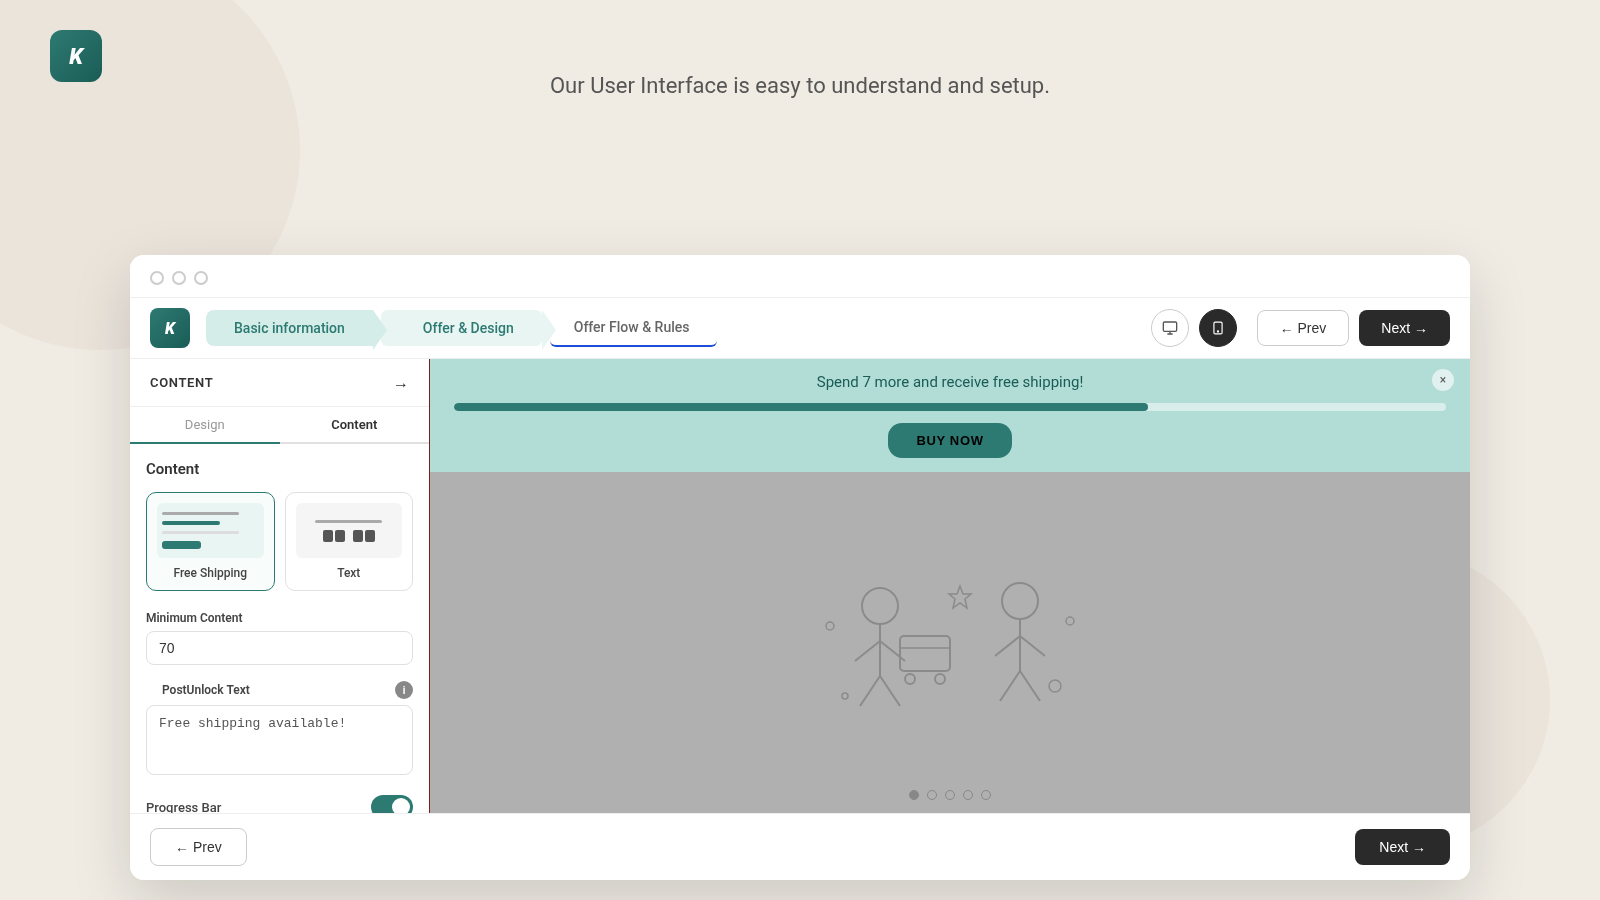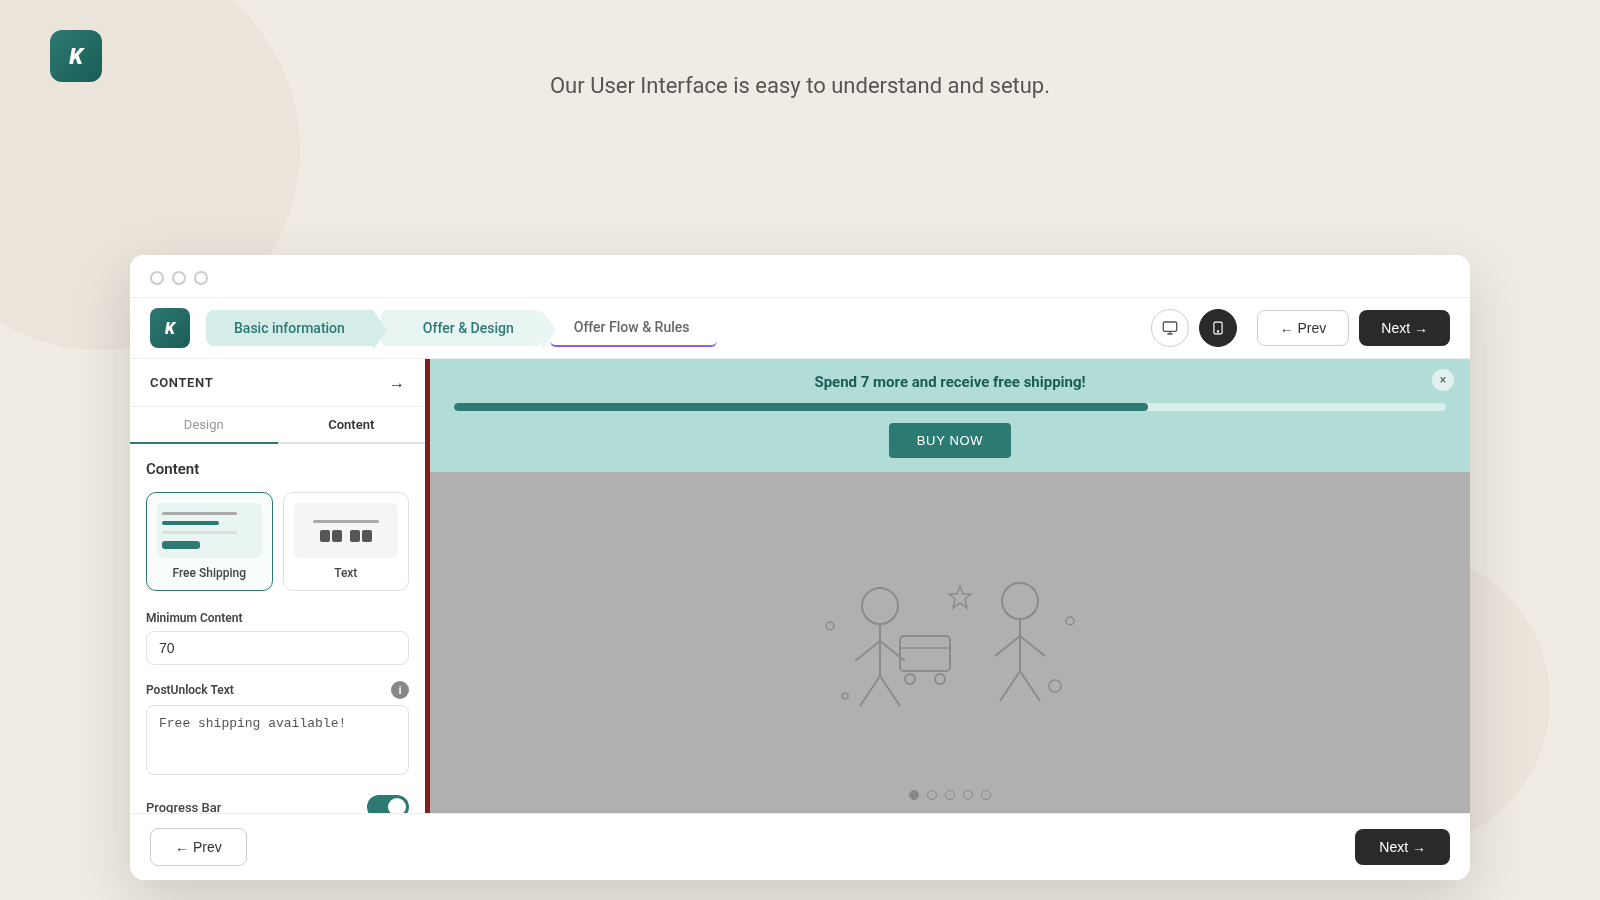--- a/index.html
+++ b/index.html
@@ -180,21 +180,21 @@
       height: 0;
       border-style: solid;
       border-width: 20px 0 20px 14px;
       border-color: transparent transparent transparent #e8f5f2;
       z-index: 2;
     }
 
     .step-tab.inactive {
       color: #666;
       background: transparent;
-      border-bottom: 2px solid #8b5cf6;
+      border-bottom: 2px solid #1d4ed8;
     }
 
     .device-icons {
       display: flex;
       gap: 10px;
       margin-right: 20px;
     }
 
     .device-btn {
       width: 38px;
@@ -253,21 +253,21 @@
     .main-content {
       display: flex;
       flex: 1;
       overflow: hidden;
     }
 
     
     .sidebar {
       width: 300px;
       flex-shrink: 0;
-      border-right: 5px solid #7f1d1d;
+      border-right: 1px solid #7f1d1d;
       background: #fff;
       display: flex;
       flex-direction: column;
       overflow-y: auto;
     }
 
     .sidebar-header {
       display: flex;
       align-items: center;
       justify-content: space-between;
@@ -515,46 +515,46 @@
       padding: 14px 24px;
       display: flex;
       flex-direction: column;
       align-items: center;
       gap: 12px;
       position: relative;
     }
 
     .announcement-text {
       font-size: 15px;
-      font-weight: 700;
+      font-weight: 400;
       color: #1a5c56;
     }
 
     .progress-bar-container {
       width: 100%;
       height: 8px;
       background: rgba(255,255,255,0.5);
       border-radius: 4px;
       overflow: hidden;
     }
 
     .progress-bar-fill {
       height: 100%;
       background: #2d7a72;
       border-radius: 4px;
     }
 
     .buy-now-btn {
       padding: 10px 28px;
       background: #2d7a72;
-      color: #ffffff;
+      color: #000000;
       border: none;
-      border-radius: 4px;
+      border-radius: 14px;
       font-size: 13px;
-      font-weight: 400;
+      font-weight: 700;
       cursor: pointer;
       letter-spacing: 0.05em;
     }
 
     .close-bar-btn {
       position: absolute;
       top: 10px;
       right: 16px;
       width: 22px;
       height: 22px;
@@ -762,21 +762,21 @@
           </div>
         </div>
 
         <div class="form-group">
           <label class="form-label">Minimum Content</label>
           <input class="form-input" type="text" value="70" style="">
         </div>
 
         <div class="form-group">
           <div class="form-label-row">
-            <label class="form-label" style="margin-bottom:0;">PostUnlock Text</label>
+            <label class="form-label" style="margin-bottom:0;margin-left:16px;">PostUnlock Text</label>
             <div class="info-icon">i</div>
           </div>
           <textarea class="form-textarea" style="">Free shipping available!</textarea>
         </div>
 
         <div class="toggle-row">
           <span class="toggle-label">Progress Bar</span>
           <div class="toggle"></div>
         </div>
 

